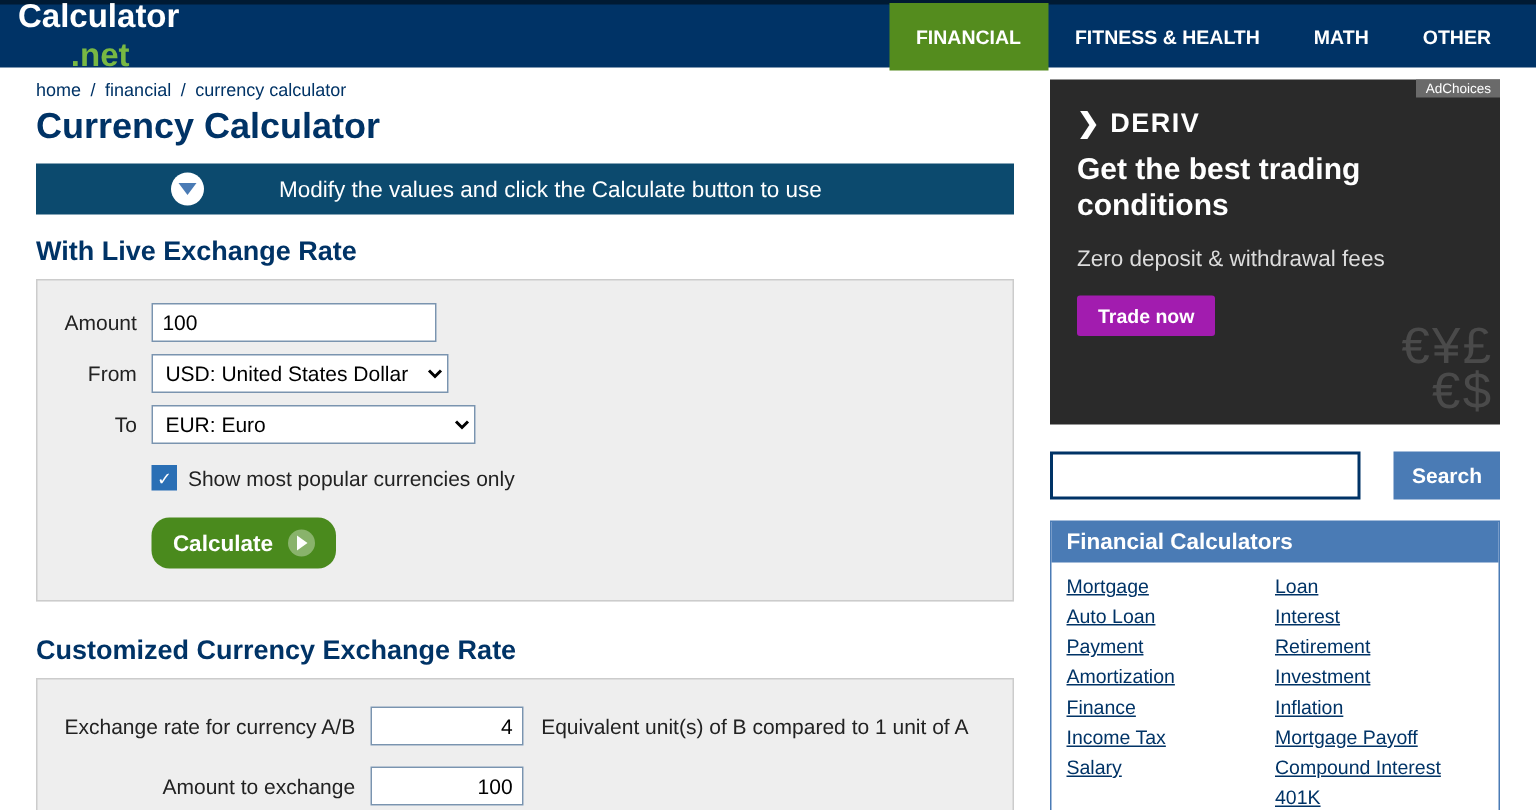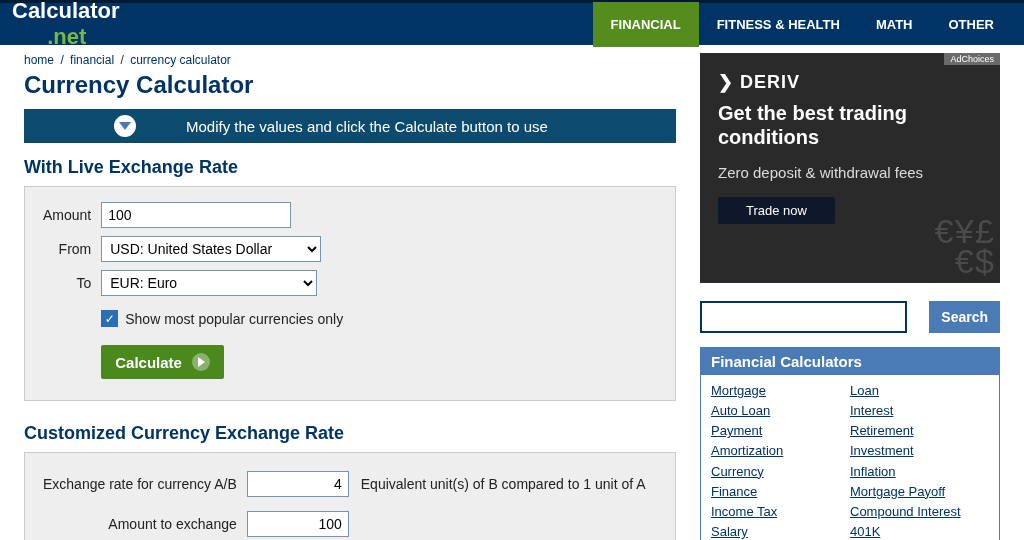--- a/index.html
+++ b/index.html
@@ -23,30 +23,30 @@
   .instruction-bar .chev-icon { width:22px; height:22px; border-radius:50%; background:#fff; margin-left:80px; margin-right:50px; position:relative; }
   .instruction-bar .chev-icon::after { content:''; position:absolute; left:5px; top:7px; border-left:6px solid transparent; border-right:6px solid transparent; border-top:8px solid #4a7bb5; }
   h2 { color:#003366; font-size:18px; margin:6px 0 8px 0; }
   .panel { background:#eeeeee; border:1px solid #ccc; padding:10px 12px 16px 12px; }
   table.form td { padding:3px 4px; vertical-align:middle; }
   .lbl { text-align:right; color:#222; padding-right:6px; white-space:nowrap; }
   input[type=text] { border:1px solid #7a94af; background:#fff; padding:4px 6px; font-size:14px; }
   select { border:1px solid #7a94af; background:#fff; padding:3px 4px; font-size:14px; }
   .check-row { display:flex; align-items:center; margin-top:6px; margin-left:0; }
   .checkbox { width:17px; height:17px; background:#2a6fb5; display:inline-flex; align-items:center; justify-content:center; margin-right:7px; color:#fff; font-size:12px; }
-  .calc-btn { background:#4a8a1d; color:#fff; border:none; padding:8px 14px; font-size:15px; font-weight:bold; display:inline-flex; align-items:center; cursor:pointer; border-radius:2px; margin-top:10px; }
+  .calc-btn { background:#4a8a1d; color:#fff; border:none; padding:8px 14px; font-size:15px; font-weight:bold; display:inline-flex; align-items:center; cursor:pointer; border-radius:12px; margin-top:10px; }
   .calc-btn .circle { width:18px; height:18px; border-radius:50%; background:rgba(255,255,255,.35); margin-left:10px; position:relative; }
   .calc-btn .circle::after { content:''; position:absolute; left:6px; top:4px; border-top:5px solid transparent; border-bottom:5px solid transparent; border-left:7px solid #fff; }
   .ad { background:#2a2a2a; color:#fff; padding:18px 18px 18px 18px; position:relative; height:230px; }
   .ad .adchoices { position:absolute; top:0; right:0; background:#6a6a6a; color:#fff; font-size:9px; padding:1px 6px; }
   .ad .brand { font-size:18px; font-weight:bold; letter-spacing:1px; display:flex; align-items:center; }
   .ad .brand .dchev { margin-right:6px; font-size:18px; }
   .ad .headline { font-size:20px; font-weight:bold; margin-top:8px; line-height:1.2; }
   .ad .sub { font-size:15px; margin-top:14px; color:#dcdcdc; line-height:1.3; }
-  .ad .cta { background:#0f172a; color:#fff; display:inline-block; padding:6px 28px; font-size:13px; font-weight:normal; margin-top:14px; border-radius:2px; }
+  .ad .cta { background:#a21caf; color:#fff; display:inline-block; padding:6px 14px; font-size:13px; font-weight:bold; margin-top:14px; border-radius:2px; }
   .ad .bgicons { position:absolute; right:10px; bottom:6px; font-size:34px; color:#4a4a4a; letter-spacing:-4px; text-align:right; line-height:0.9; }
   .search-row { display:flex; margin-top:18px; }
   .search-row input { flex:1; border:2px solid #003366; padding:6px; font-size:14px; }
   .search-row button { background:#4a7bb5; color:#fff; border:none; font-weight:bold; font-size:14px; padding:0 12px; margin-left:22px; cursor:pointer; }
   .sidebox { border:1px solid #4a7bb5; margin-top:14px; }
   .sidebox-header { background:#4a7bb5; color:#fff; font-weight:bold; padding:5px 10px; font-size:15px; }
   .sidebox-body { padding:6px 10px 10px 10px; display:flex; }
   .sidebox-col { flex:1; }
   .sidebox-col a { display:block; color:#003366; text-decoration:underline; font-size:13px; line-height:1.55; }
   .panel2 { margin-top:6px; }
@@ -90,21 +90,21 @@
     <h2>With Live Exchange Rate</h2>
     <div class="panel">
       <table class="form">
         <tbody>
             <tr>
           <td class="lbl">Amount</td>
           <td><input type="text" style="width: 190px;" value="100"></td>
         </tr>
         <tr>
           <td class="lbl">From</td>
-          <td><select style="width:220px"><option>USD: United States Dollar</option></select></td>
+          <td><select style="width:198px"><option>USD: United States Dollar</option></select></td>
         </tr>
         <tr>
           <td class="lbl">To</td>
           <td><select style="width:216px"><option>EUR: Euro</option></select></td>
         </tr>
         <tr>
           <td></td>
           <td>
             <div class="check-row">
               <span class="checkbox">✓</span>
@@ -164,21 +164,20 @@
     </div>
 
     <div class="sidebox">
       <div class="sidebox-header">Financial Calculators</div>
       <div class="sidebox-body">
         <div class="sidebox-col">
           <a href="#">Mortgage</a>
           <a href="#">Auto Loan</a>
           <a href="#">Payment</a>
           <a href="#">Amortization</a>
-          <a href="#">Currency</a>
           <a href="#">Finance</a>
           <a href="#">Income Tax</a>
           <a href="#">Salary</a>
         </div>
         <div class="sidebox-col">
           <a href="#">Loan</a>
           <a href="#">Interest</a>
           <a href="#">Retirement</a>
           <a href="#">Investment</a>
           <a href="#">Inflation</a>

